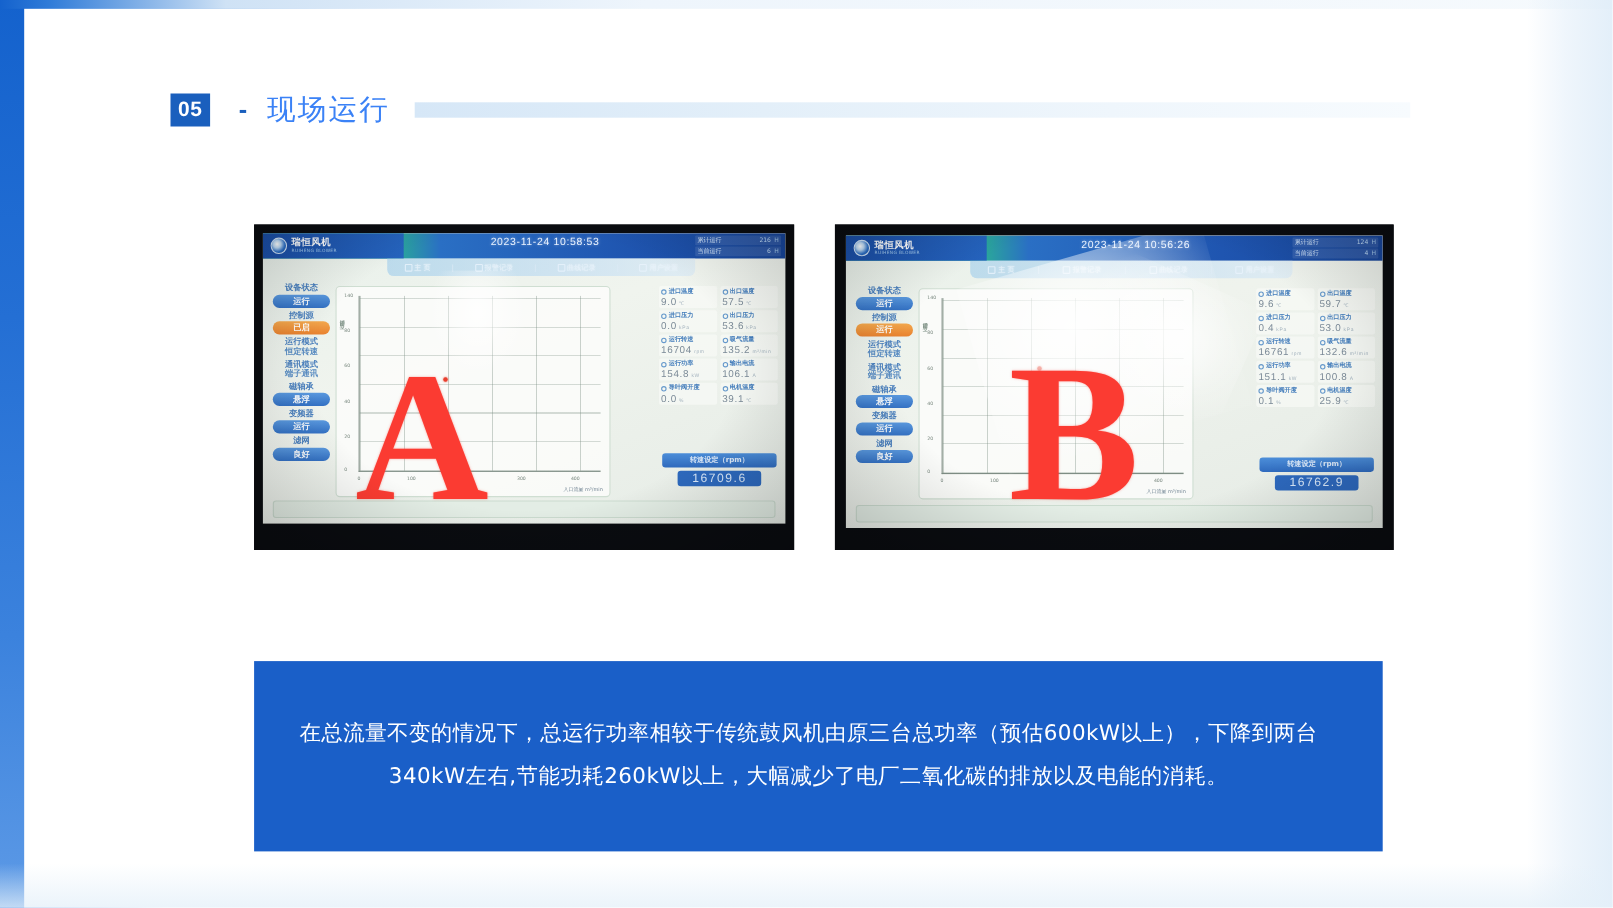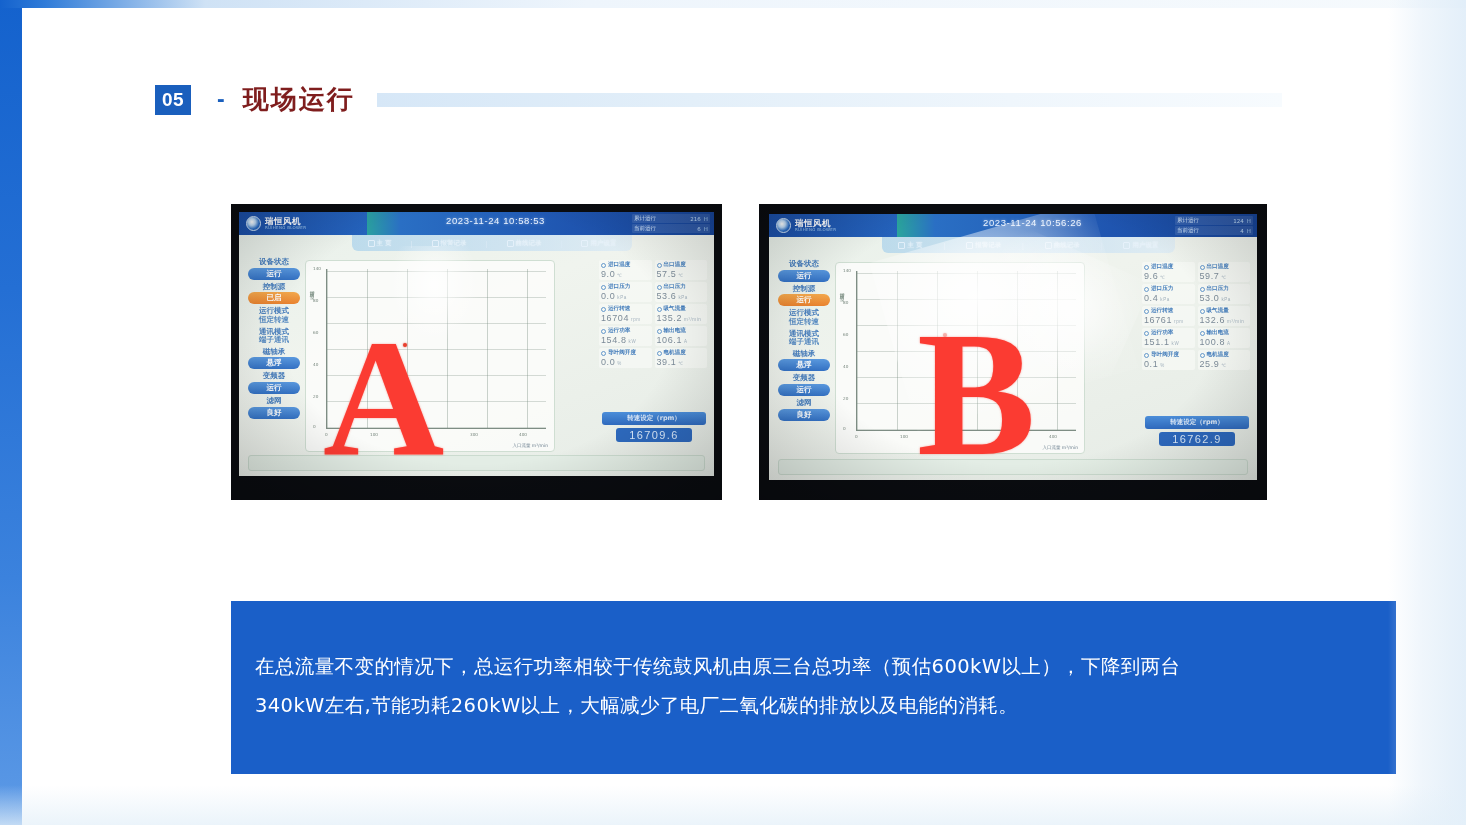--- a/index.html
+++ b/index.html
@@ -43,21 +43,21 @@
   }
   #section-number{
     width:36px; height:30px; background:#1a5fbd; color:#fff;
     font-size:19px; font-weight:bold; display:flex; align-items:center; justify-content:center;
     letter-spacing:.5px; font-family:"Liberation Sans",sans-serif;
   }
   #section-dash{
     color:#1a5fbd; font-size:23px; font-weight:bold; margin:0 18px 0 26px;
   }
   #section-title{
-    color:#7f1d1d; font-size:26px; font-weight:bold; letter-spacing:2px;
+    color:#3b82f6; font-size:26px; font-weight:normal; letter-spacing:2px;
     font-family:"DejaVu Sans",sans-serif; white-space:nowrap;
   }
   #section-rule{
     position:absolute; left:377px; top:93px; width:905px; height:14px;
     background:linear-gradient(90deg,#d6e7f7 0%,#e3eff9 35%,#eff6fc 70%,#f7fbfe 100%);
   }
 
   
   #photo-row{ position:absolute; left:231px; top:204px; width:1036px; height:296px; }
   .photo{
@@ -221,22 +221,23 @@
     background:radial-gradient(ellipse at 40% 35%,rgba(255,255,255,.92) 0%,rgba(255,255,255,.45) 38%,rgba(255,255,255,.05) 75%);
     transform:rotate(-16deg); }
   #glare-b2{ left:215px; top:34px; width:150px; height:120px;
     background:radial-gradient(ellipse at 55% 45%,rgba(255,255,255,.8) 0%,rgba(255,255,255,.2) 55%,rgba(255,255,255,0) 80%);
     transform:rotate(24deg); }
   .vignette{ position:absolute; inset:0; pointer-events:none;
     background:radial-gradient(ellipse at 50% 45%,rgba(0,0,0,0) 55%,rgba(0,0,0,.22) 100%); }
 
   
   #caption-block{
-    position:absolute; left:231px; top:601px; width:1165px; height:173px;
+    position:absolute; left:231px; top:601px; width:1026px; height:173px;
     background:#1a5fc8;
+    text-align:center;
   }
   #caption-text{
     position:absolute; left:24px; top:46px; width:960px;
     color:#ffffff; font-size:19.5px; line-height:2.0; letter-spacing:.4px;
     font-family:"DejaVu Sans",sans-serif;
   }
 </style>
 </head>
 <body>
 

